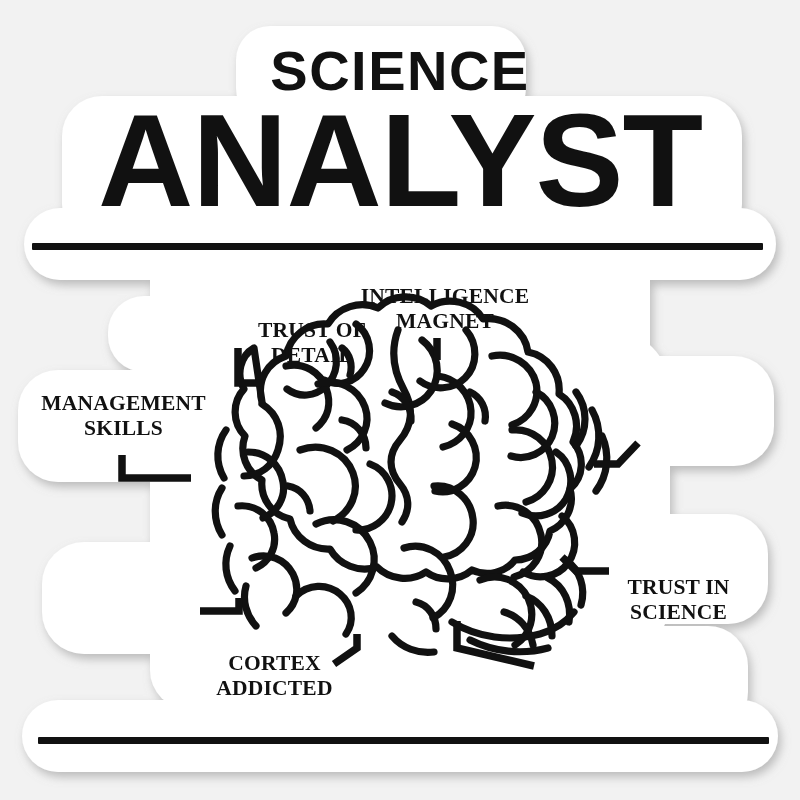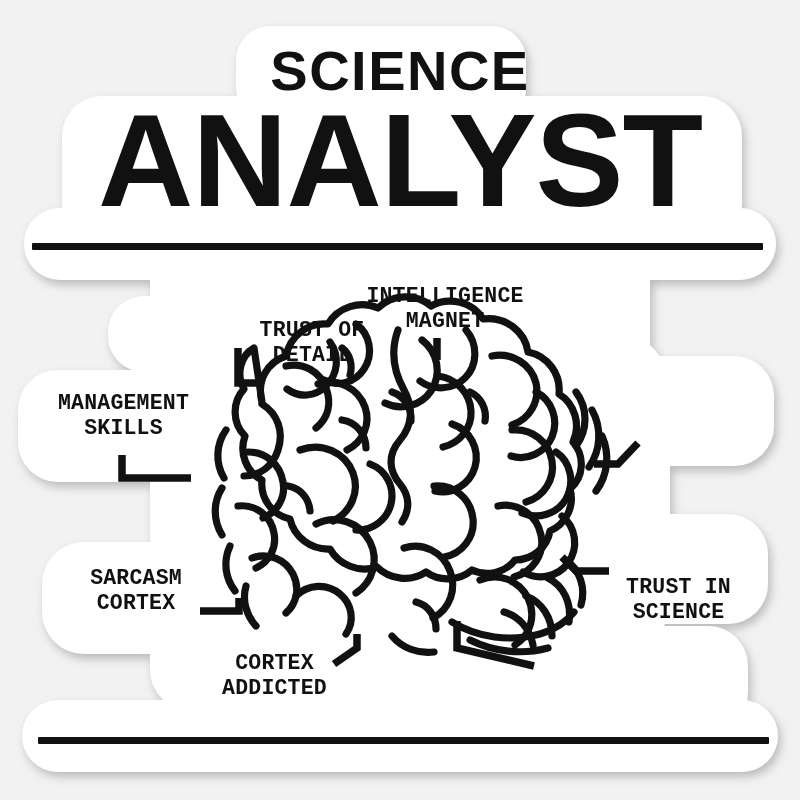--- a/index.html
+++ b/index.html
@@ -19,21 +19,21 @@
     width: 800px;
     height: 800px;
   }
   #artboard {
     position: absolute;
     inset: 0;
   }
   .lbl {
     position: absolute;
     color: #111111;
-    font-family: Liberation Mono, monospace;
+    font-family: Liberation Serif, serif;
     font-weight: bold;
     letter-spacing: 0.2px;
     line-height: 1.14;
     text-align: center;
     white-space: pre-line;
     user-select: none;
   }
   .lbl.sz-sm { font-size: 21.5px; }
   .title-research {
     position: absolute;
@@ -220,19 +220,17 @@
       </g>
     </svg>
 
     <div class="lbl sz-sm" id="lbl-0" style="left: 222px; top: 318px; width: 180px; text-align: center;">TRUST OF DETAIL</div>
     <div class="lbl sz-sm" id="lbl-1" style="left: 356px; top: 284px; width: 178px; text-align: center;">INTELLIGENCE
 MAGNET</div>
     <div class="lbl sz-sm" id="lbl-3" style="left: 37px; top: 391px; width: 173px; text-align: center;">MANAGEMENT
 SKILLS</div>
     <div class="lbl sz-sm" id="lbl-4" style="left: 614px; top: 538px; width: 129px; text-align: center; margin-top: 37px;">TRUST IN
 SCIENCE</div>
-    <div class="lbl sz-sm" id="lbl-5" style="left: 62px; top: 566px; width: 148px; text-align: center;">SARCASM
-CORTEX</div>
     <div class="lbl sz-sm" id="lbl-6" style="left: 208px; top: 651px; width: 133px; text-align: center;">CORTEX
 ADDICTED</div>
 
   </div>
 </div>
 
 </body></html>

